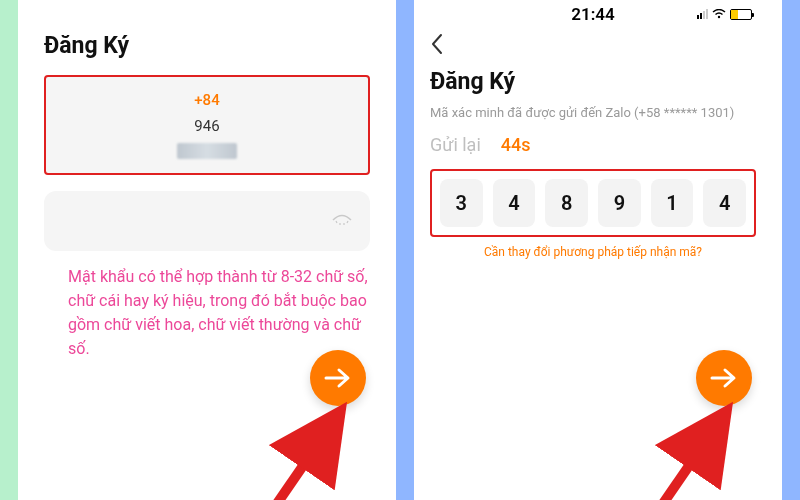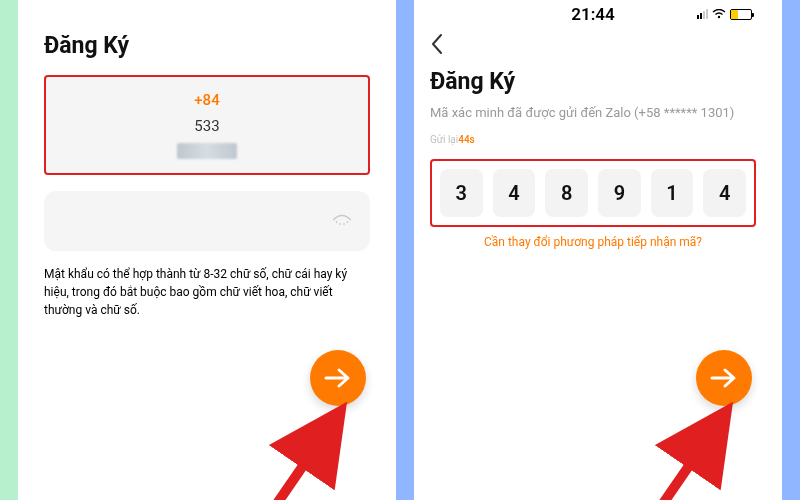--- a/index.html
+++ b/index.html
@@ -42,23 +42,23 @@
     background:#f5f5f5; border-radius:12px; padding:14px 14px; margin-top:16px;
     position:relative;
   }
   .phone-row { display:flex; align-items:center; gap:8px; font-size:15px;flex-direction:column; }
   .cc { color:#ff7a00; font-weight:500; }
   .num { color:#333; }
   .blur { display:inline-block; width:60px; height:16px; background:linear-gradient(90deg,#bfc7cf,#d6dde3,#bfc7cf); filter:blur(1.2px); border-radius:2px; vertical-align:middle; }
   .redbox { border:2px solid #e02020; border-radius:4px; }
   .pw-blk { height:60px; display:flex; align-items:center; justify-content:flex-end; }
   .eye { color:#c9c9c9; font-size:16px; margin-right:4px; }
-  .hint { font-size:12px; color:#000000; line-height:1.5; margin-top:14px; }
+  .hint { font-size:16px; color:#ec4899; line-height:1.5; margin-top:14px;margin-left:24px; }
   .subtext { font-size:13px; color:#9a9a9a; margin-top:10px; }
-  .resend-row { margin-top:14px; font-size:10px; display:flex; }
+  .resend-row { margin-top:14px; font-size:18px; display:flex; gap:20px; }
   .resend-lbl { color:#bfbfbf; }
   .countdown { color:#ff7a00; font-weight:500; }
   .otp-wrap { margin-top:14px; padding:6px; display:flex; gap:10px; justify-content:space-between; }
   .otp-wrap.redbox { padding:8px; }
   .otp-cell {
     flex:1; background:#f3f3f3; border-radius:8px; height:48px;
     display:flex; align-items:center; justify-content:center;
     font-size:20px; font-weight:600; color:#111;
   }
   .alt-link { color:#ff7a00; font-size:12px; text-align:center; margin-top:8px; }
@@ -82,21 +82,21 @@
   <div class="edge green"></div>
   <div class="gap"></div>
 
   <div class="phone">
     <div class="statusbar"></div>
     <h1 class="title">Đăng Ký</h1>
 
     <div class="blk redbox">
       <div class="phone-row">
         <span class="cc">+84</span>
-        <span class="num">533</span>
+        <span class="num">946</span>
         <span class="blur"></span>
       </div>
     </div>
 
     <div class="blk pw-blk">
       <span class="eye">
         <svg width="20" height="14" viewBox="0 0 20 14">
             <path d="M1 7 Q10 -2 19 7" stroke="#c9c9c9" stroke-width="1.5" fill="none"></path>
             <path d="M4 8 l1 2 M8 10 l0 2 M12 10 l0 2 M16 8 l-1 2" stroke="#c9c9c9" stroke-width="1.2"></path>
           </svg>

